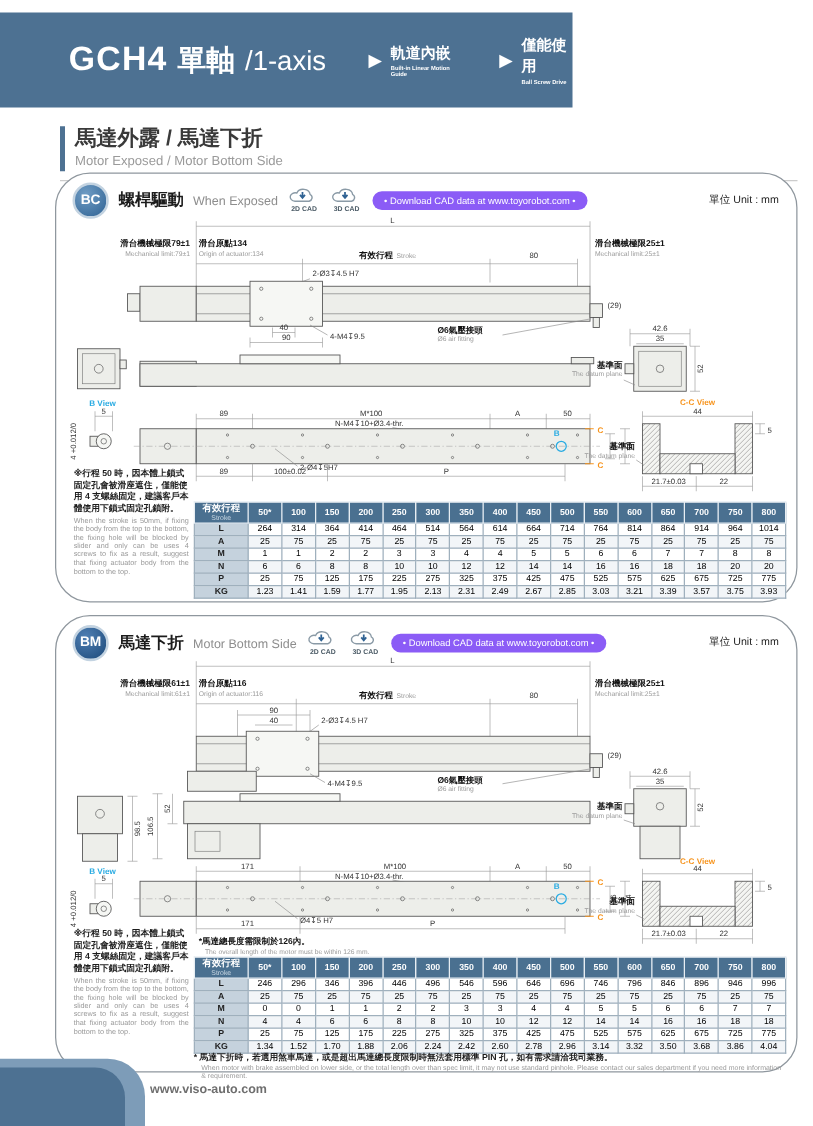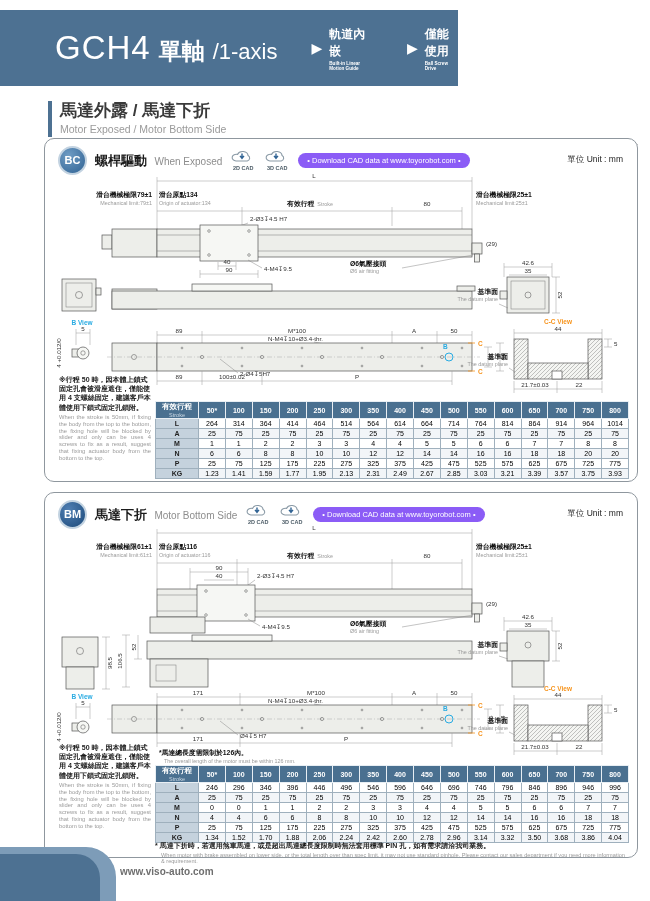--- a/index.html
+++ b/index.html
@@ -2,34 +2,34 @@
 <html><head>
 <meta charset="utf-8">
 <style>
   html,body{margin:0;padding:0;}
   body{width:650px;height:901px;position:relative;background:#fff;
        font-family:"Liberation Sans","DejaVu Sans",sans-serif;overflow:hidden;}
   
   .band{position:absolute;top:10px;left:0;width:458px;height:76px;background:#4d7192;
         display:flex;align-items:center;padding-left:55px;box-sizing:border-box;gap:34px;color:#fff;}
   .band-title{display:flex;align-items:baseline;gap:8px;white-space:nowrap;}
-  .model{font-size:33px;font-weight:normal;letter-spacing:1px;}
+  .model{font-size:27px;font-weight:bold;letter-spacing:1px;}
   .tzh{font-size:23px;font-weight:bold;}
   .taxis{font-size:22px;font-weight:300;}
   .feature{display:flex;align-items:center;gap:7px;}
   .tri{font-size:14px;line-height:1;}
   .f-zh{font-size:12px;font-weight:bold;}
   .f-en{font-size:4.6px;font-weight:bold;margin-top:1px;}
   
   .sec{position:absolute;top:99px;left:48px;width:590px;border-bottom:1px solid #ccc;padding-bottom:9px;}
   .secbar{position:absolute;left:0;top:2px;width:4px;height:36px;background:#4d7192;}
   .sec-zh{margin-left:12px;font-size:17px;font-weight:bold;color:#3a3a3a;}
   .sec-en{margin-left:12px;font-size:10.5px;color:#9a9a9a;margin-top:1px;}
   
-  .panel{position:absolute;left:44px;width:594px;border:1.5px solid #8f979e;border-radius:10px;background:#fff;box-sizing:border-box;}
+  .panel{position:absolute;left:44px;width:594px;border:1.5px solid #8f979e;border-radius:28px;background:#fff;box-sizing:border-box;}
   #panel-bc{top:138px;height:344px;}
   #panel-bm{top:492px;height:366px;}
   .panel-head{display:flex;align-items:center;gap:8px;padding:7px 14px 0 13px;height:28px;}
   .badge{width:25px;height:25px;border-radius:50%;color:#fff;font-weight:bold;font-size:11px;
          display:flex;align-items:center;justify-content:center;border:2px solid #c3d3e1;flex:none;}
   .badge-bc{background:radial-gradient(circle at 35% 30%,#6f9cc4,#2f6293);}
   .badge-bm{background:radial-gradient(circle at 35% 30%,#4f7fb3,#1c4979);}
   .pzh{font-size:13px;font-weight:bold;color:#1c1c1c;}
   .pen{font-size:10px;color:#8d8d8d;margin-left:3px;}
   .cad{display:flex;flex-direction:column;align-items:center;font-size:5.5px;color:#4b5b66;font-weight:bold;gap:1px;cursor:pointer;}

